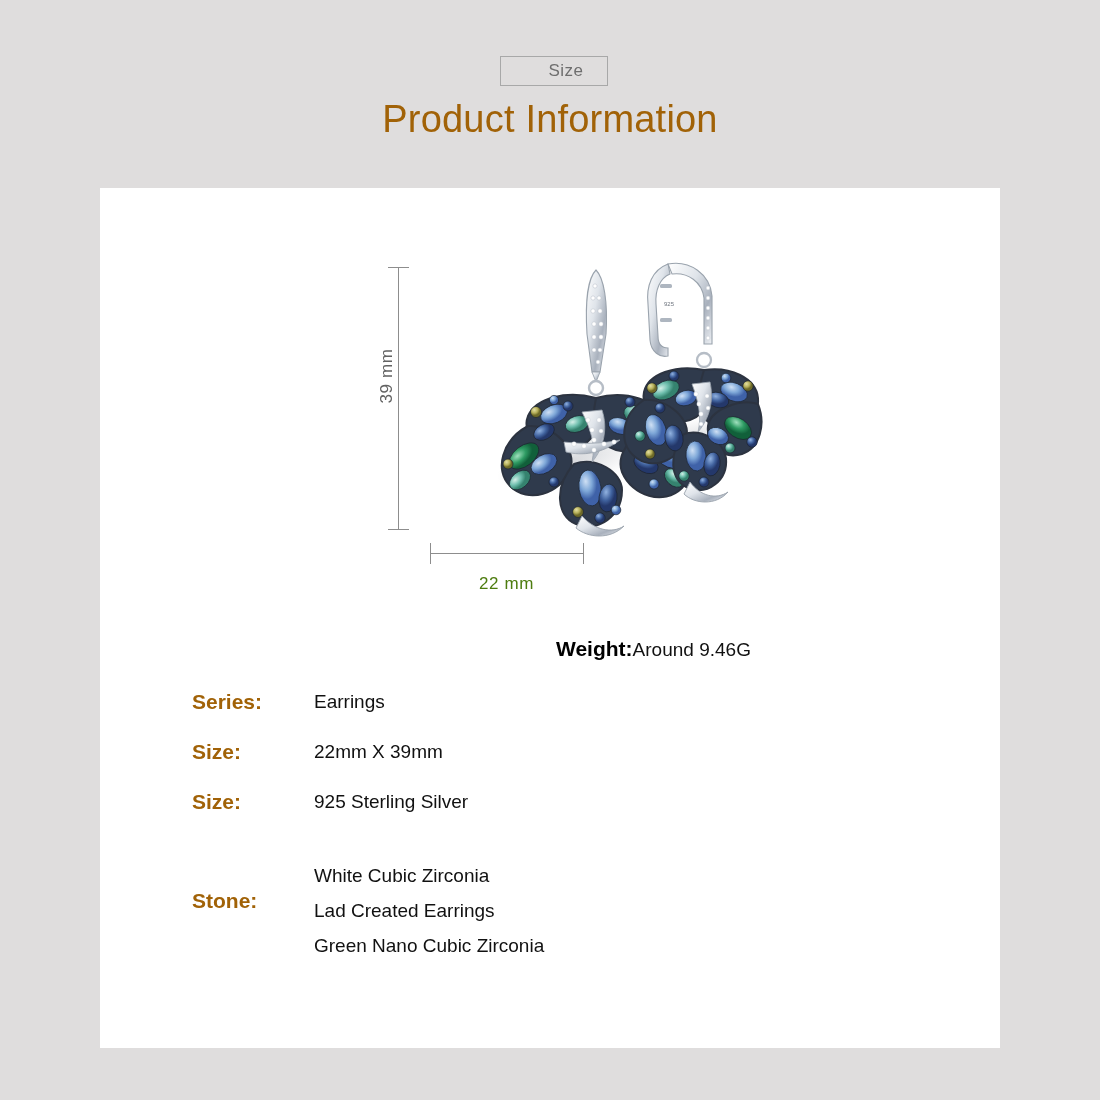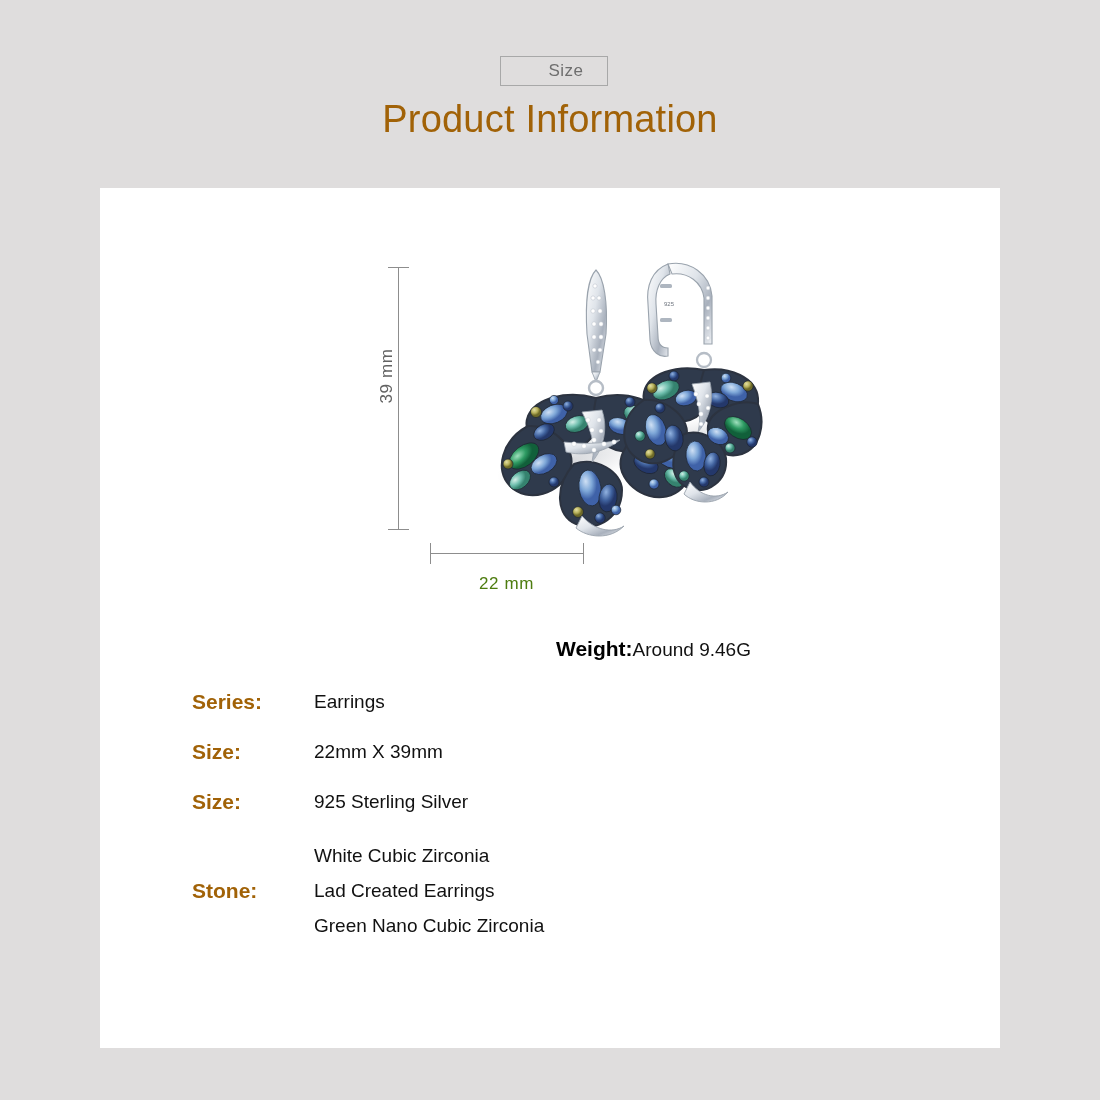--- a/index.html
+++ b/index.html
@@ -77,21 +77,21 @@
 
   .spec-list { position: absolute; left: 92px; top: 500px; width: 760px; }
   .spec-row { display: flex; align-items: flex-start; margin-bottom: 22px; }
   .spec-row .lbl {
     width: 122px; flex: 0 0 122px;
     font-size: 21px; font-weight: bold; color: #a16207; line-height: 28px;
   }
   .spec-row .val { font-size: 19px; color: #111; line-height: 28px; }
   .spec-row.stone { align-items: center; margin-top: 14px; }
   .spec-row.stone .lbl { line-height: 26px; }
-  .stone-lines { display: flex; flex-direction: column; }
+  .stone-lines { display: flex; flex-direction: column; margin-top: 20px; }
   .stone-lines span { font-size: 19px; color: #111; line-height: 35px; }
 </style>
 </head>
 <body>
 
 <div class="page">
 
   <div class="size-badge">
     <span>Size</span>
   </div>

